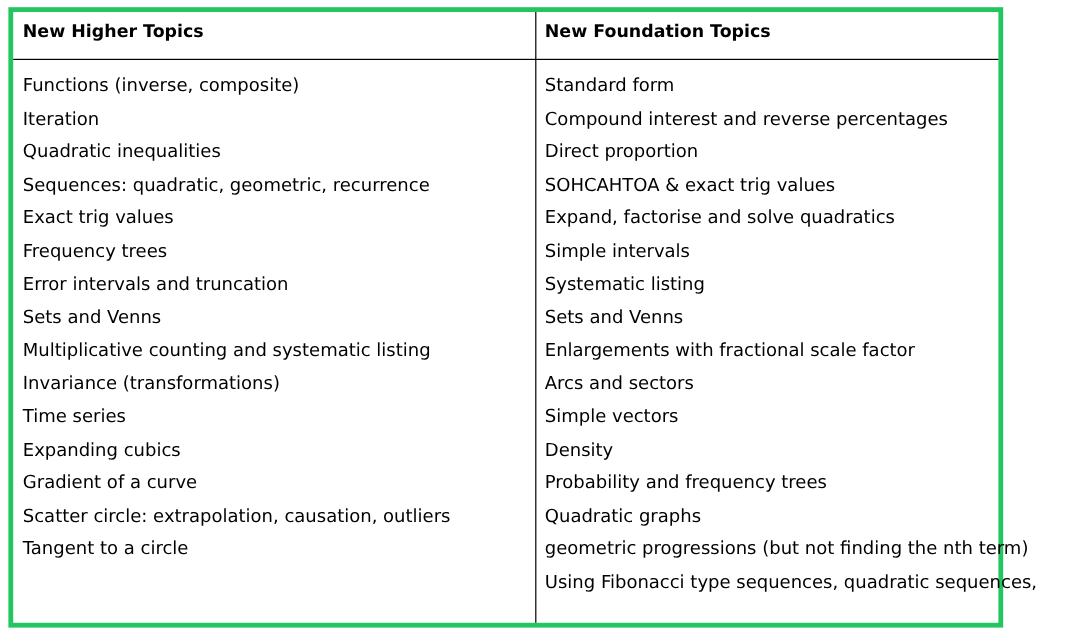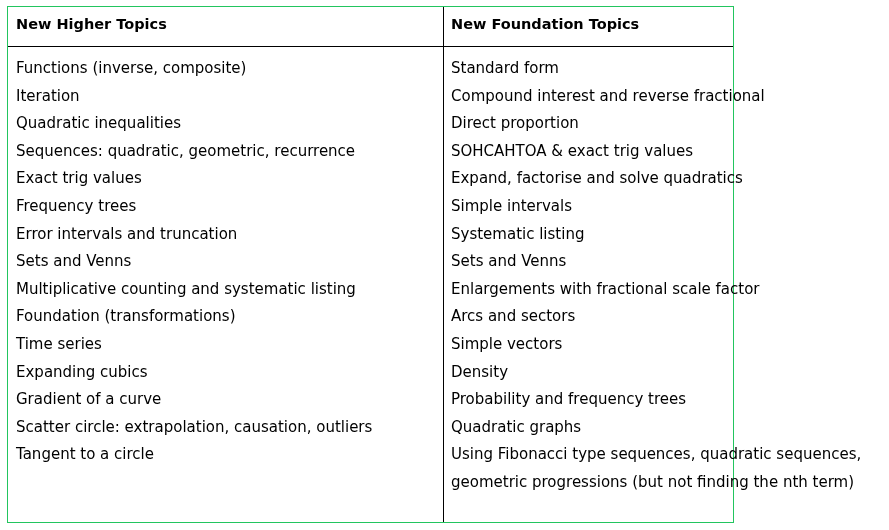--- a/index.html
+++ b/index.html
@@ -1,19 +1,19 @@
 <!DOCTYPE html>
 <html><head>
 <meta charset="utf-8">
 <style>
   html, body { margin: 0; padding: 0; background: #ffffff; }
   body { width: 889px; height: 530px; position: relative; overflow: hidden;
          font-family: "DejaVu Sans", sans-serif; color: #000; }
-  .tbl { position: absolute; left: 7px; top: 6px; width: 727px; height: 517px;
-         border: 1px solid #22c55e; box-sizing: border-box; }
+  .tbl { position: absolute; left: 7px; top: 6px; width: 829px; height: 517px;
+         border: 4px solid #22c55e; box-sizing: border-box; }
   .vline { position: absolute; left: 435px; top: 0; bottom: 0; width: 1px; background: #000; }
   .hline { position: absolute; left: 0; right: 0; top: 39px; height: 1px; background: #000; }
   .hdr { position: absolute; top: 9px; font-size: 14.5px; font-weight: bold; }
   .col { position: absolute; top: 48px; font-size: 15px; line-height: 27.6px; }
   .col div { white-space: nowrap; }
   .left { left: 8px; }
   .right { left: 443px; }
 </style>
 </head>
 <body>
@@ -26,38 +26,38 @@
   <div class="col left">
     <div>Functions (inverse, composite)</div>
     <div>Iteration</div>
     <div>Quadratic inequalities</div>
     <div>Sequences: quadratic, geometric, recurrence</div>
     <div>Exact trig values</div>
     <div>Frequency trees</div>
     <div>Error intervals and truncation</div>
     <div>Sets and Venns</div>
     <div>Multiplicative counting and systematic listing</div>
-    <div>Foundation (transformations)</div>
+    <div>Invariance (transformations)</div>
     <div>Time series</div>
     <div>Expanding cubics</div>
     <div>Gradient of a curve</div>
     <div>Scatter circle: extrapolation, causation, outliers</div>
     <div>Tangent to a circle</div>
   </div>
   <div class="col right">
     <div>Standard form</div>
-    <div>Compound interest and reverse fractional</div>
+    <div>Compound interest and reverse percentages</div>
     <div>Direct proportion</div>
     <div>SOHCAHTOA &amp; exact trig values</div>
     <div>Expand, factorise and solve quadratics</div>
     <div>Simple intervals</div>
     <div>Systematic listing</div>
     <div>Sets and Venns</div>
     <div>Enlargements with fractional scale factor</div>
     <div>Arcs and sectors</div>
     <div>Simple vectors</div>
     <div>Density</div>
     <div>Probability and frequency trees</div>
     <div>Quadratic graphs</div>
+    <div>geometric progressions (but not finding the nth term)</div>
     <div>Using Fibonacci type sequences, quadratic sequences,</div>
-    <div>geometric progressions (but not finding the nth term)</div>
   </div>
 </div>
 
 </body></html>

